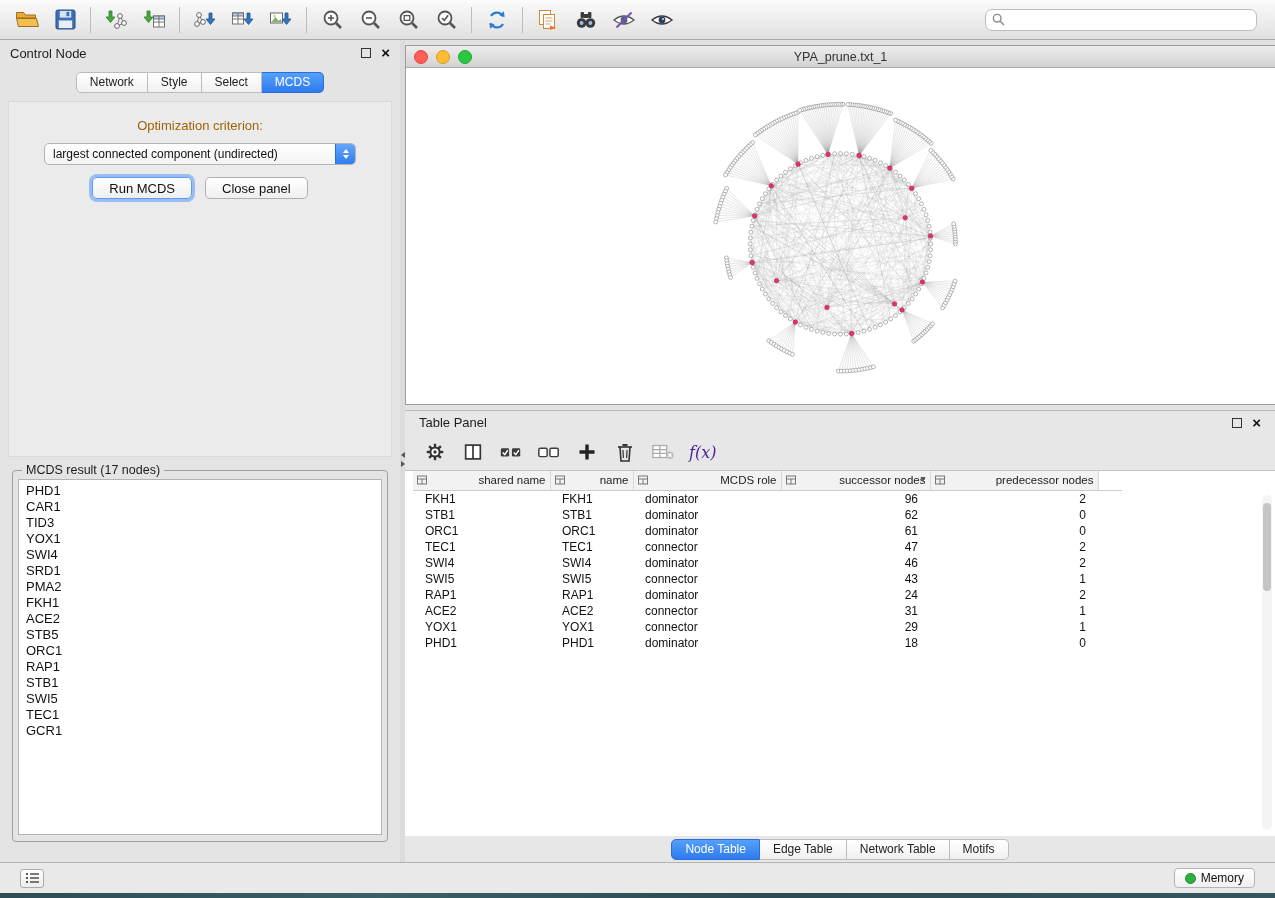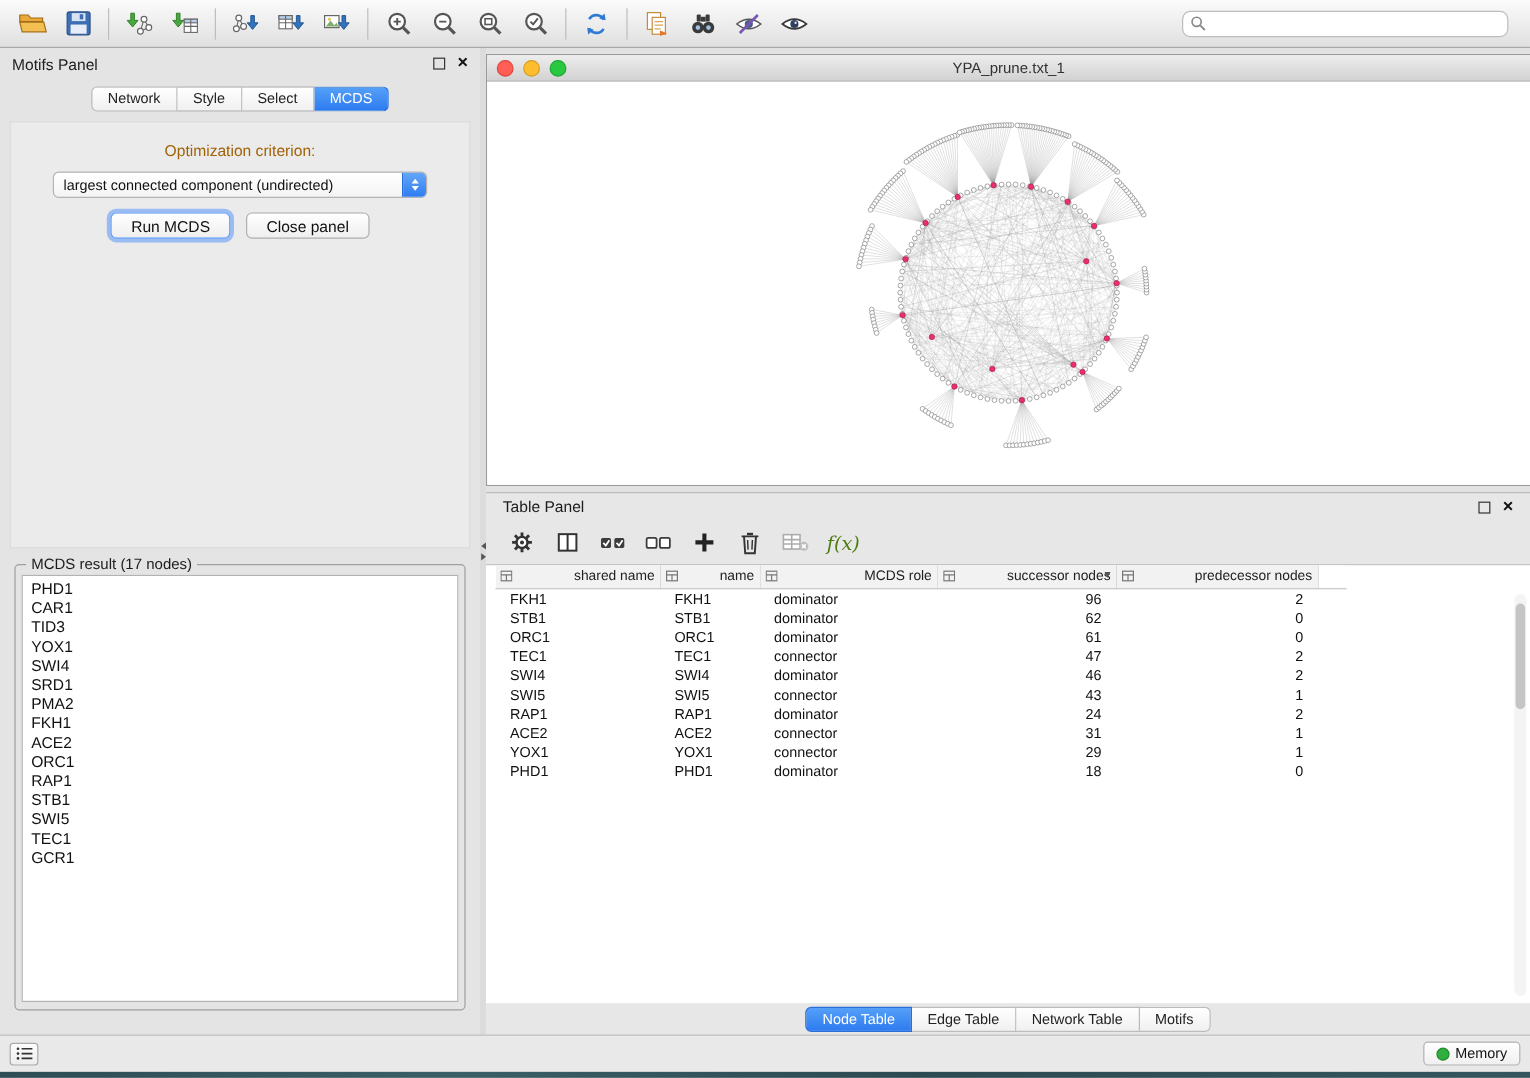--- a/index.html
+++ b/index.html
@@ -74,38 +74,38 @@
   .tl.yellow{background:#febc2e;border:0.5px solid #d69e23;}
   .tl.green{background:#28c840;border:0.5px solid #1ea733;}
   .win-title{position:absolute;left:0;right:0;text-align:center;font-size:12.5px;color:#333;}
   #network-canvas{display:block;width:100%;height:491px;background:#fff;}
 
   .table-panel{flex:1;margin-top:5px;background:#e7e7e7;display:flex;flex-direction:column;min-height:0;
     border-top:1px solid #bdbdbd;}
   .table-panel .panel-header{height:23px;padding:0 14px;}
   .table-toolbar{height:36px;display:flex;align-items:center;gap:14px;padding-left:18px;}
   .ttb{width:24px;height:24px;display:flex;align-items:center;justify-content:center;background:none;border:none;padding:0;}
-  .fx{font-family:"DejaVu Serif",serif;font-style:italic;font-size:16px;color:#4d7c0f;}
+  .fx{font-family:"DejaVu Serif",serif;font-style:italic;font-size:16px;color:#4c1d95;}
   .table-area{flex:1;background:#fff;border-top:1px solid #c4c4c4;position:relative;overflow:hidden;min-height:0;}
   table.node-table{border-collapse:collapse;table-layout:fixed;margin-left:8px;}
   table.node-table th{height:19px;background:#f2f2f2;border-right:1px solid #d8d8d8;border-bottom:1px solid #cccccc;
     font-size:11.5px;font-weight:normal;color:#222;position:relative;text-align:right;padding:0 4px;box-sizing:border-box;white-space:nowrap;}
   table.node-table th .th-ic{position:absolute;left:4px;top:4px;}
   table.node-table th .th-sort{position:absolute;right:4px;top:2px;font-size:10px;color:#555;}
   table.node-table th.th-fill{background:#fff;border-right:none;}
   table.node-table td{height:16px;line-height:16px;font-size:12px;color:#111;padding:0 12px;white-space:nowrap;
     overflow:hidden;box-sizing:border-box;}
   table.node-table td.num{text-align:right;}
   .vscroll{position:absolute;right:3px;top:24px;bottom:6px;width:10px;background:#f4f4f4;border-radius:5px;}
   .vthumb{position:absolute;left:1px;top:8px;width:8px;height:88px;background:#c5c5c5;border-radius:4px;}
   .table-tabs{height:26px;display:flex;justify-content:center;align-items:center;}
 
   
   .status-bar{height:31px;background:#e9e9e9;border-top:1px solid #b3b3b3;display:flex;align-items:center;
-    padding:0 8px;box-sizing:border-box;}
+    padding:0 20px;box-sizing:border-box;}
   .status-left-btn{width:24px;height:19px;background:linear-gradient(#fdfdfd,#ededed);border:1px solid #ababab;
     border-radius:3px;display:flex;align-items:center;justify-content:center;padding:0;}
   .memory-btn{margin-left:auto;height:20px;background:linear-gradient(#ffffff,#f0f0f0);border:1px solid #b4b4b4;
     border-radius:4px;display:flex;align-items:center;gap:5px;padding:0 10px;font-size:12px;color:#111;
     font-family:"Liberation Sans",sans-serif;}
   .mem-dot{width:9px;height:9px;border-radius:50%;background:#2eaf3e;border:1px solid #1f8a2d;}
 </style>
 </head>
 <body>
 
@@ -279,21 +279,21 @@
           <line x1="8.2" y1="8.2" x2="12" y2="12" stroke="#8a8a8a" stroke-width="1.6"></line>
         </svg>
       <input placeholder="" style="">
     </div>
   </div>
 
   <div class="main">
 
     <div class="control-panel">
       <div class="panel-header">
-        <span class="panel-title">Motifs Panel</span>
+        <span class="panel-title">Control Node</span>
         <span class="spacer"></span>
         <span class="float-btn">
             <span class="float-square"></span>
           </span>
         <span class="close-x">×</span>
       </div>
 
       <div class="seg-tabs">
           <div class="seg-tab">Network</div>
           <div class="seg-tab">Style</div>
@@ -321,20 +321,21 @@
         <div class="result-list">
             <div class="result-item">PHD1</div>
             <div class="result-item">CAR1</div>
             <div class="result-item">TID3</div>
             <div class="result-item">YOX1</div>
             <div class="result-item">SWI4</div>
             <div class="result-item">SRD1</div>
             <div class="result-item">PMA2</div>
             <div class="result-item">FKH1</div>
             <div class="result-item">ACE2</div>
+            <div class="result-item">STB5</div>
             <div class="result-item">ORC1</div>
             <div class="result-item">RAP1</div>
             <div class="result-item">STB1</div>
             <div class="result-item">SWI5</div>
             <div class="result-item">TEC1</div>
             <div class="result-item">GCR1</div>
           </div>
       </fieldset>
     </div>
 

